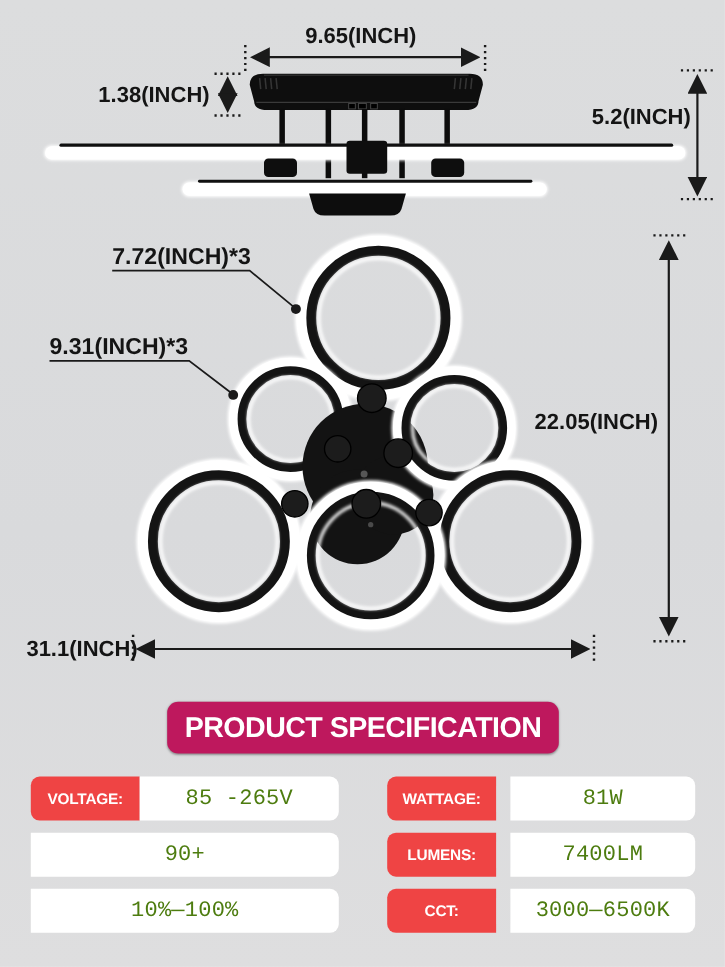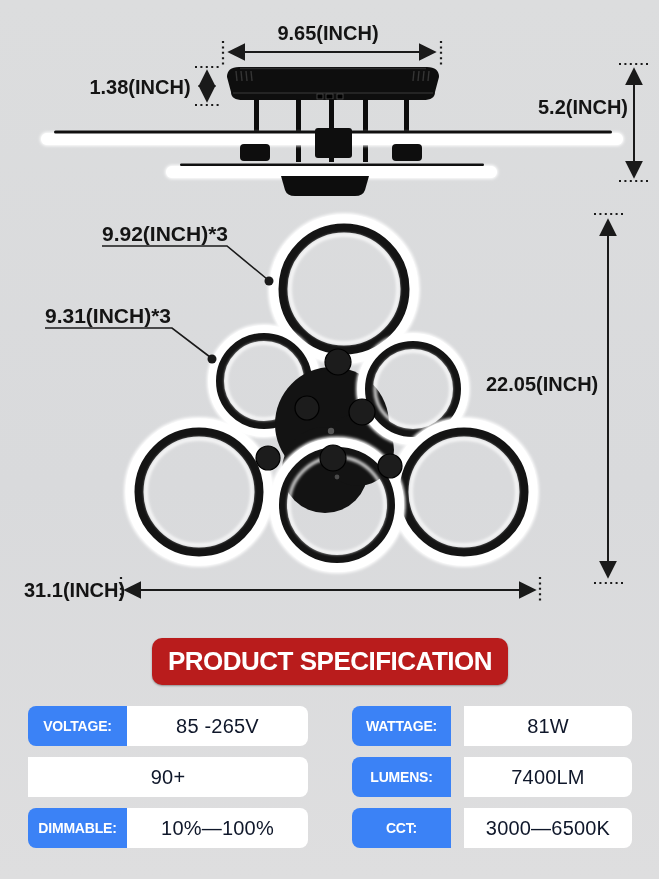--- a/index.html
+++ b/index.html
@@ -13,40 +13,40 @@
   .stage svg{position:absolute;left:0;top:0;}
   .dim-label{
     position:absolute;
     font-weight:700;font-size:20px;color:#141414;
     line-height:1.1;white-space:nowrap;
   }
   .centered{text-align:center;}
   
   .spec-header{
     position:absolute;left:152px;top:638px;width:356px;height:47px;
-    background:#b91c1c;border-radius:10px;
+    background:#be185d;border-radius:10px;
     display:flex;align-items:center;justify-content:center;
     color:#ffffff;font-size:26px;font-weight:700;letter-spacing:-0.5px;
     box-shadow:0 1px 2px rgba(0,0,0,0.35);
   }
   
   .spec-row{
     position:absolute;width:280px;height:40px;
     display:flex;flex-direction:row;
   }
   .spec-row .key{
     width:99px;flex:0 0 99px;
-    background:#3b82f6;border-radius:8px 0 0 8px;
+    background:#ef4444;border-radius:8px 0 0 8px;
     display:flex;align-items:center;justify-content:center;
     color:#ffffff;font-size:14px;font-weight:700;letter-spacing:-0.2px;
   }
   .spec-row .val{
     flex:1;background:#ffffff;border-radius:0 8px 8px 0;
     display:flex;align-items:center;justify-content:center;
-    color:#0f172a;font-size:20px;font-weight:400;letter-spacing:0.2px;
+    color:#4d7c0f;font-size:20px;font-weight:400;letter-spacing:0.2px;font-family:Liberation Mono, monospace;
   }
   .col-left{left:28px;}
   .col-right{left:352px;gap:13px;}
   .row-0{top:706px;}
   .row-1{top:757px;}
   .row-2{top:808px;}
 </style>
 </head>
 <body>
 
@@ -203,39 +203,38 @@
     <circle cx="269" cy="281" r="4.5" fill="#1a1a1a"></circle>
     <circle cx="212" cy="359" r="4.5" fill="#1a1a1a"></circle>
   </svg>
 
   <div class="dim-label centered" style="left:228px;top:22px;width:200px;">9.65(INCH)</div>
 
   <div class="dim-label centered" style="left:40px;top:76px;width:200px;">1.38(INCH)</div>
 
   <div class="dim-label" style="left:538px;top:96px;">5.2(INCH)</div>
 
-  <div class="dim-label" style="left:102px;top:222px;font-size:21px;">9.92(INCH)*3</div>
+  <div class="dim-label" style="left:102px;top:222px;font-size:21px;">7.72(INCH)*3</div>
 
   <div class="dim-label" style="left:45px;top:304px;font-size:21px;">9.31(INCH)*3</div>
 
   <div class="dim-label" style="left:486px;top:373px;">22.05(INCH)</div>
 
   <div class="dim-label" style="left:24px;top:579px;">31.1(INCH)</div>
 
   <div class="spec-header">PRODUCT SPECIFICATION</div>
 
   <div class="spec-row col-left row-0">
     <div class="key">VOLTAGE:</div>
     <div class="val">85 -265V</div>
   </div>
   <div class="spec-row col-left row-1">
     <div class="val">90+</div>
   </div>
   <div class="spec-row col-left row-2">
-    <div class="key">DIMMABLE:</div>
     <div class="val">10%—100%</div>
   </div>
 
   <div class="spec-row col-right row-0">
     <div class="key">WATTAGE:</div>
     <div class="val">81W</div>
   </div>
   <div class="spec-row col-right row-1">
     <div class="key">LUMENS:</div>
     <div class="val">7400LM</div>

